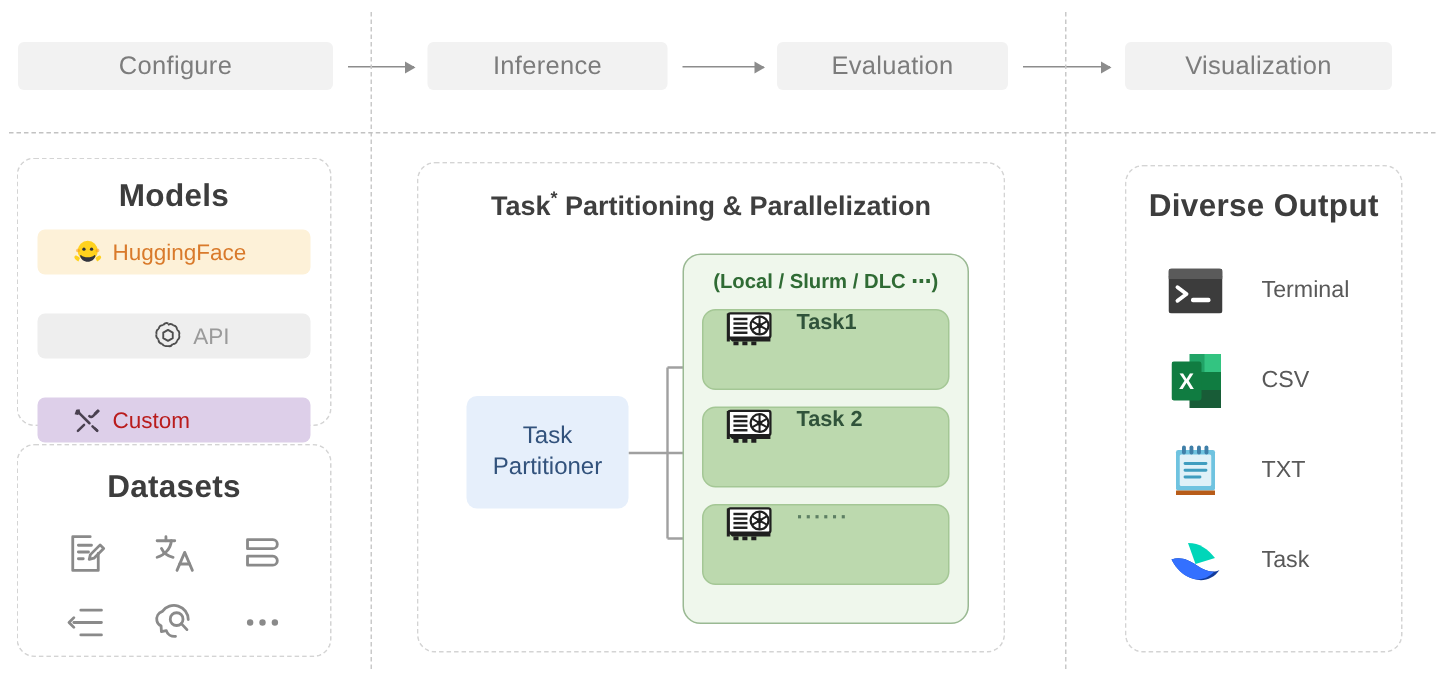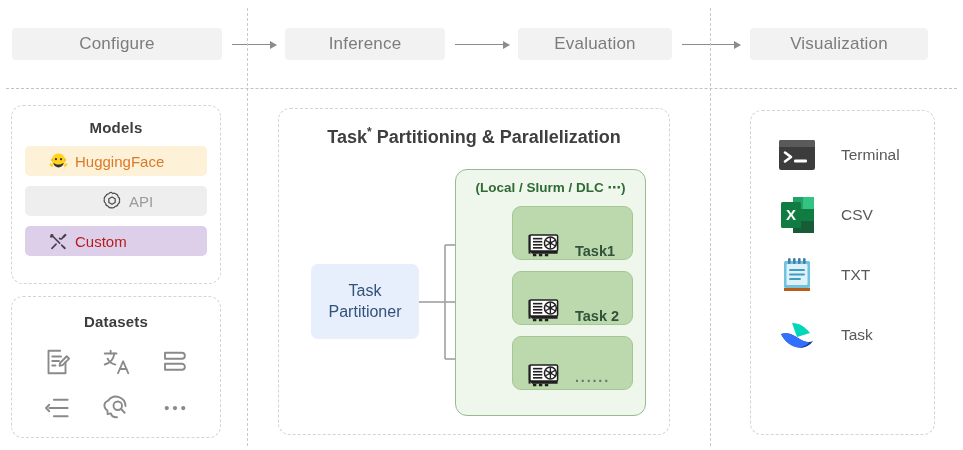--- a/index.html
+++ b/index.html
@@ -45,31 +45,31 @@
   .card{
     position:absolute;border:1px dashed #d4d4d4;border-radius:12px;
     background:#fff;
   }
   #card-models   {left:11px;top:105px;width:208px;height:177px;}
   #card-datasets {left:11px;top:296px;width:208px;height:140px;}
   #card-center   {left:278px;top:108px;width:390px;height:325px;}
   #card-output   {left:750px;top:110px;width:183px;height:323px;}
 
   .card-title{
-    text-align:center;font-size:15px;font-weight:bold;color:#3d3d3d;
+    text-align:center;font-size:21px;font-weight:bold;color:#3d3d3d;
     letter-spacing:.2px;
   }
   #card-models .card-title{margin-top:13px;}
   #card-datasets .card-title{margin-top:16px;}
   #card-output .card-title{margin-top:15px;}
 
   
   .model-list{margin-top:10px;padding:0 13px;}
   .model-row{
-    height:30px;border-radius:5px;margin-bottom:10px;
+    height:30px;border-radius:5px;margin-bottom:26px;
     display:flex;align-items:center;padding-left:22px;gap:6px;
     font-size:15px;
   }
   .model-ico{width:22px;height:22px;display:flex;align-items:center;
              justify-content:center;flex:0 0 22px;}
   .model-lbl{font-size:15px;}
 
   
   .ds-grid{
     margin-top:12px;display:grid;grid-template-columns:repeat(3,1fr);
@@ -95,21 +95,21 @@
     position:absolute;left:176px;top:60px;width:189px;height:245px;
     background:#eff7ec;border:1.6px solid #9ab993;border-radius:12px;
   }
   #pe-title{
     text-align:center;margin-top:9px;font-size:13.5px;font-weight:bold;
     color:#2f6b34;line-height:1.3;
   }
   .task-list{margin-top:9px;padding:0 12px;}
   .task-row{
     height:52px;background:#bcd9ae;border:1.4px solid #a4c795;border-radius:9px;
-    margin-bottom:11px;display:flex;align-items:flex-end;padding-left:14px;gap:14px;margin-left:44px;
+    margin-bottom:11px;display:flex;align-items:flex-start;padding-left:14px;gap:14px;
   }
   .task-lbl{font-size:14.5px;font-weight:bold;color:#30533a;}
   .task-lbl.dots{letter-spacing:1px;color:#5d7f63;font-weight:bold;}
 
   
   #conn{position:absolute;left:0;top:0;width:390px;height:325px;pointer-events:none;}
 
   
   .out-list{margin-top:14px;}
   .out-row{
@@ -358,20 +358,21 @@
           </svg>
         </span>
         <span class="task-lbl dots">······</span>
       </div>
 
     </div>
   </div>
 </div>
 
 <div class="card" id="card-output">
+  <div class="card-title">Diverse Output</div>
   <div class="out-list">
 
     <div class="out-row">
       <span class="out-ico">
         <svg width="36" height="30" viewBox="0 0 36 30">
           <rect x="0" y="0" width="36" height="30" rx="2.2" fill="#3c3c3c"></rect>
           <rect x="0" y="0" width="36" height="7" rx="2.2" fill="#5a5a5a"></rect>
           <rect x="0" y="5" width="36" height="2" fill="#5a5a5a"></rect>
           <path d="M6 12.5 L12 17 L6 21.5" fill="none" stroke="#ffffff" stroke-width="2.6" stroke-linecap="round" stroke-linejoin="round"></path>
           <rect x="15" y="19.5" width="13" height="3" rx="1.3" fill="#ffffff"></rect>

